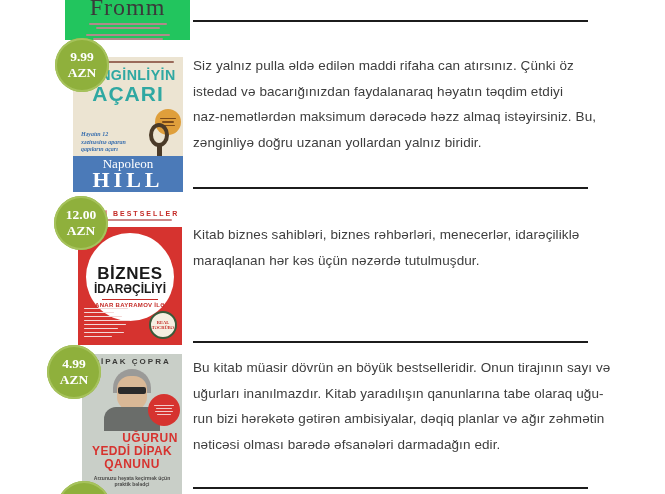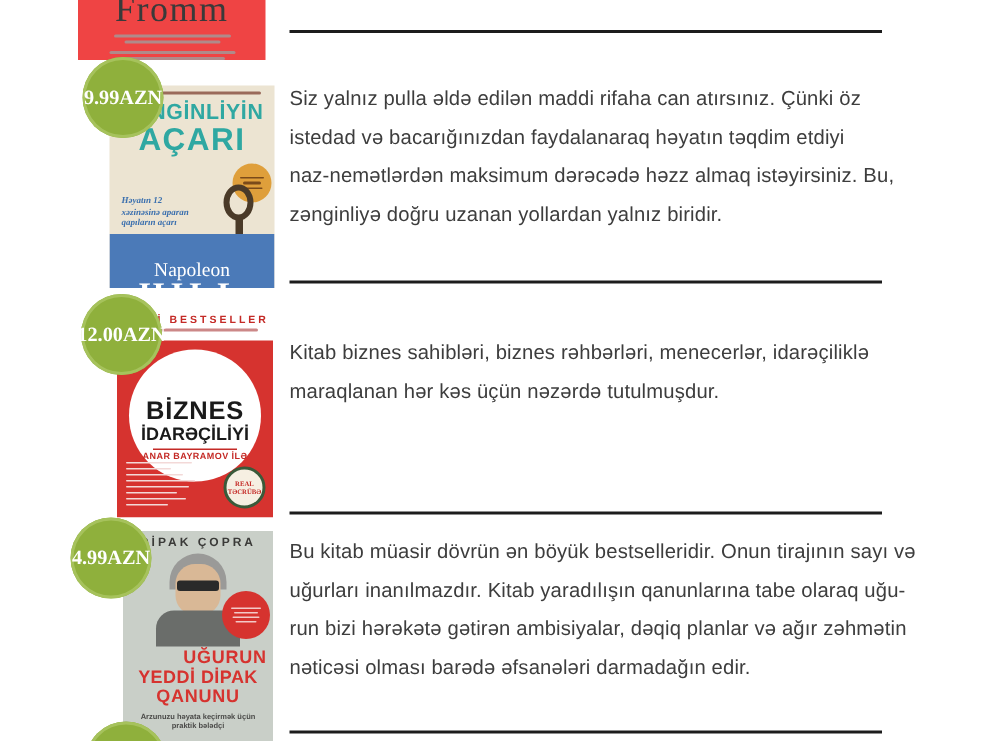--- a/index.html
+++ b/index.html
@@ -12,51 +12,51 @@
   .divider { position:absolute; left:193px; width:395px; height:2px; background:#1c1c1c; }
 
   
   .para { position:absolute; left:193px; width:400px; color:#3d3d3d; font-size:13.5px; letter-spacing:0.1px; }
   .para .line { white-space:nowrap; height:25.5px; line-height:25.5px; }
 
   
   .badge {
     position:absolute; width:54px; height:54px; border-radius:50%;
     background:#8fb03c; color:#ffffff; z-index:5;
-    display:flex; flex-direction:row; align-items:center; justify-content:center;
+    display:flex; flex-direction:column; align-items:center; justify-content:center;
     font-family:"Liberation Serif", serif; font-weight:bold; font-size:13.5px; line-height:1.15;
     box-shadow:0 0 0 2px #a6c25c inset;
   }
 
   
   .cover { position:absolute; overflow:hidden; }
   .bar { background:#8a8a8a; height:2px; border-radius:1px; }
 
   
-  .cover-fromm { left:52px; top:0; width:125px; height:40px; background:#ef4444; }
+  .cover-fromm { left:65px; top:0; width:125px; height:40px; background:#22c55e; }
   .fromm-title { font-family:"Liberation Serif", serif; font-size:24px; color:#3a3a3a; text-align:center; line-height:24px; margin-top:-5px; letter-spacing:1px; }
   .fromm-lines { margin-top:4px; display:flex; flex-direction:column; align-items:center; gap:2px; }
   .fromm-lines .bar { background:#b08a8a; }
 
   
   .cover-acari { left:73px; top:57px; width:110px; height:135px; background:#ece4d2; }
   .acari-topline { margin:4px auto 0 auto; width:92px; }
   .acari-topline .bar { background:#9a6a5a; height:2px; }
   .acari-t1 { margin-top:4px; text-align:center; font-weight:bold; font-size:14.5px; color:#2fa8a2; letter-spacing:0.4px; transform:scaleX(0.98); }
   .acari-t2 { text-align:center; font-weight:bold; font-size:21px; color:#2fa8a2; letter-spacing:1px; line-height:22px; }
   .acari-goldbadge { position:absolute; right:2px; top:52px; width:26px; height:26px; border-radius:50%; background:#df9f3b; display:flex; flex-direction:column; align-items:center; justify-content:center; gap:2px; }
   .acari-goldbadge .bar { background:#7a4a1a; width:16px; height:1.5px; }
   .acari-tagline { position:absolute; left:8px; top:74px; width:52px; font-family:"Liberation Serif", serif; font-style:italic; font-weight:bold; font-size:6px; line-height:7.5px; color:#3a6fae; }
   .key { position:absolute; right:14px; top:66px; width:20px; height:56px; }
   .key .ring { width:12px; height:16px; border:4px solid #4a3a28; border-radius:50%; margin:0 auto; }
   .key .stem { width:5px; height:26px; background:#4a3a28; margin:-2px auto 0 auto; }
   .key .tooth1, .key .tooth2 { position:absolute; left:2px; width:7px; height:4px; background:#4a3a28; }
   .key .tooth1 { bottom:10px; } .key .tooth2 { bottom:2px; }
   .acari-band { position:absolute; left:0; bottom:0; width:100%; height:36px; background:#4b7ab8; color:#fff; text-align:center; font-family:"Liberation Serif", serif; }
-  .acari-author1 { font-size:13px; line-height:13px; margin-top:17px; }
+  .acari-author1 { font-size:13px; line-height:13px; margin-top:1px; }
   .acari-author2 { font-size:22px; line-height:20px; font-weight:bold; letter-spacing:4px; }
 
   
   .cover-biznes { left:78px; top:207px; width:104px; height:138px; background:#ffffff; }
   .biznes-header { margin-top:3px; text-align:center; color:#c42a26; font-weight:bold; font-size:7px; letter-spacing:2px; white-space:nowrap; }
   .biznes-subheader { margin:2px auto 0 auto; width:84px; }
   .biznes-subheader .bar { background:#c88; height:1.5px; }
   .biznes-body { position:absolute; left:0; top:20px; width:100%; height:118px; background:#d6332f; }
   .biznes-circle { position:absolute; left:50%; top:26px; transform:translateX(-50%); width:88px; height:88px; border-radius:50%; background:#ffffff; text-align:center; }
   .biznes-t1 { margin-top:32px; font-weight:900; font-size:17px; letter-spacing:0.5px; color:#1a1a1a; line-height:17px; }

